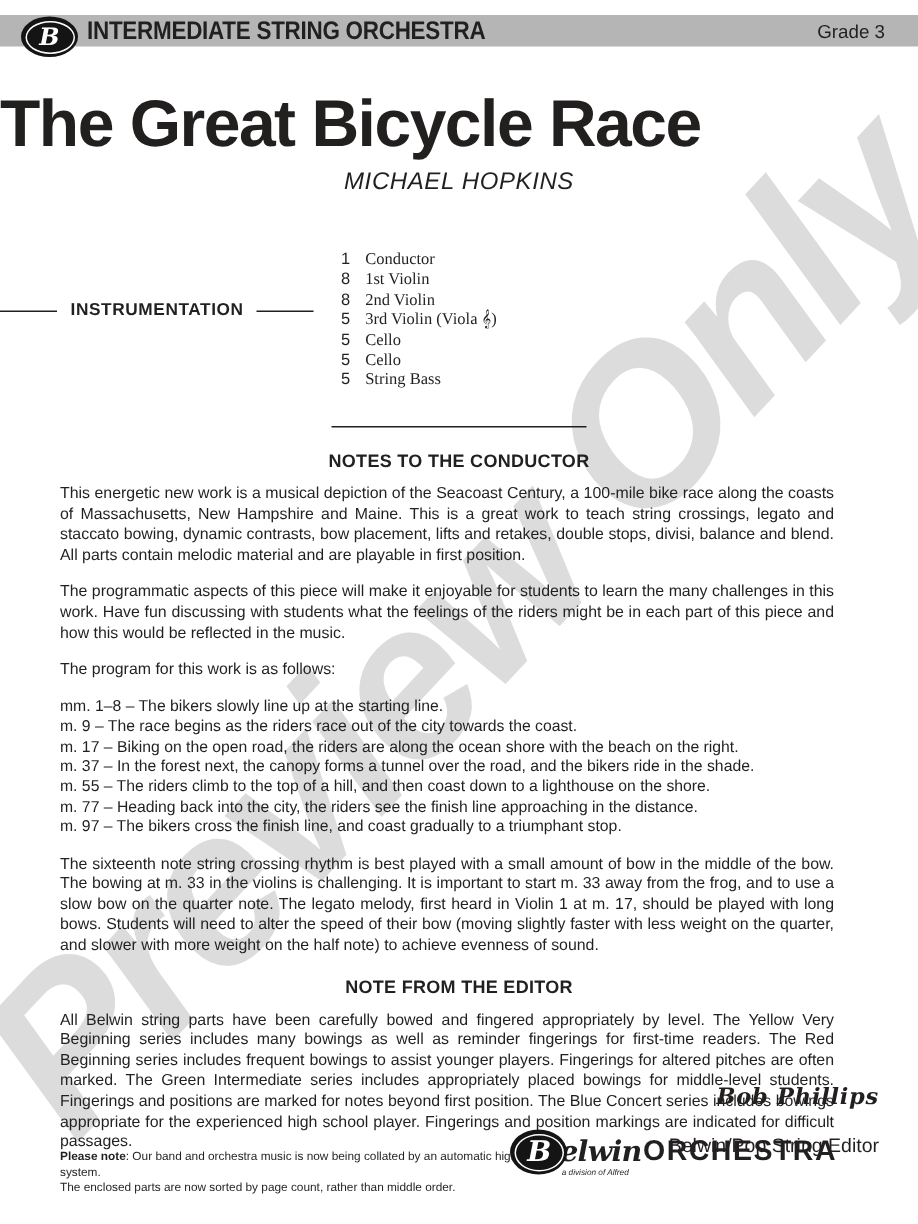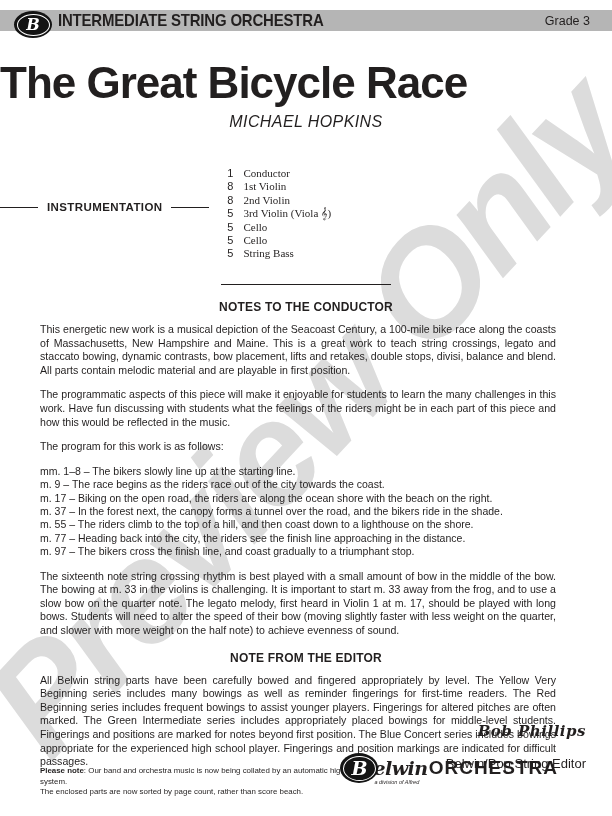--- a/index.html
+++ b/index.html
@@ -142,21 +142,21 @@
     <p class="body">All Belwin string parts have been carefully bowed and fingered appropriately by level. The Yellow Very Beginning series includes many bowings as well as reminder fingerings for first-time readers. The Red Beginning series includes frequent bowings to assist younger players. Fingerings for altered pitches are often marked. The Green Intermediate series includes appropriately placed bowings for middle-level students. Fingerings and positions are marked for notes beyond first position. The Blue Concert series includes bowings appropriate for the experienced high school player. Fingerings and position markings are indicated for difficult passages.</p>
   </div>
 
   <div class="signature-block">
     <div class="signature">Bob Phillips</div>
     <div class="signature-title">Belwin/Pop String Editor</div>
   </div>
 
   <div class="footer-note">
     <span class="lbl">Please note</span><span>: Our band and orchestra music is now being collated by an automatic high-speed system.</span>
-    <div>The enclosed parts are now sorted by page count, rather than score beach.</div>
+    <div>The enclosed parts are now sorted by page count, rather than middle order.</div>
   </div>
 
   <div class="publisher">
     <div class="pub-belwin">
       <span class="pub-oval">
         <span class="pub-b">B</span>
       </span>
       <span class="pub-script">elwin</span>
       <span class="pub-tagline">a division of Alfred</span>
     </div>

